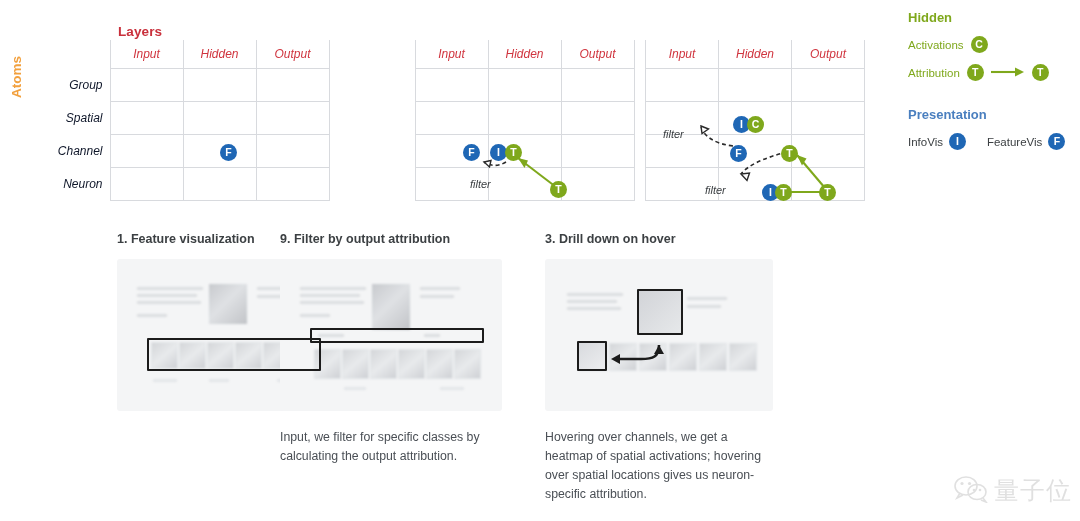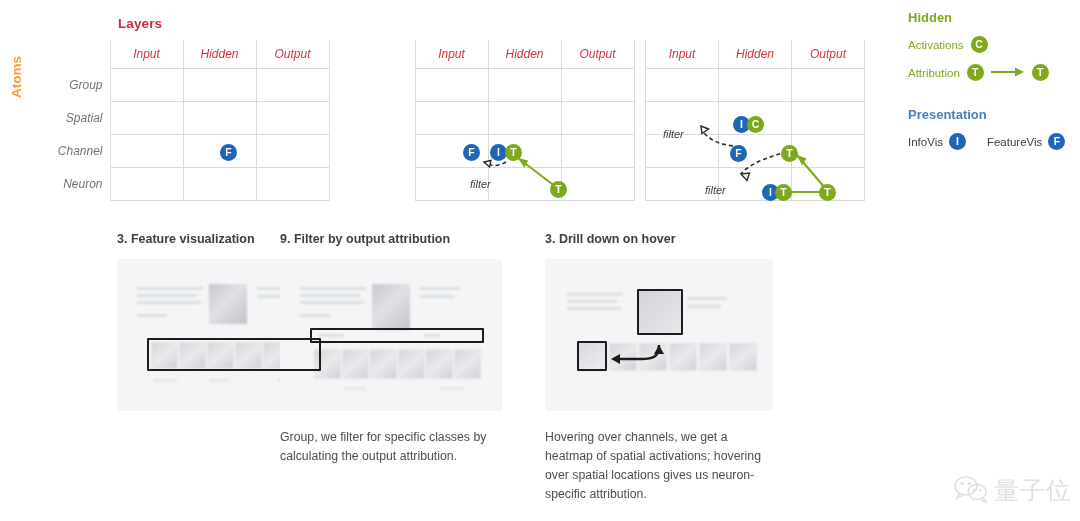--- a/index.html
+++ b/index.html
@@ -18,21 +18,21 @@
 
   
   .top-section {
     position: absolute;
     left: 0; top: 0;
     width: 1080px; height: 222px;
   }
 
   .layers-title {
     position: absolute;
-    left: 118px; top: 16px;
+    left: 118px; top: 24px;
     font-size: 13.5px;
     font-weight: bold;
     color: #c9303c;
     letter-spacing: .1px;
   }
 
   .atoms-title {
     position: absolute;
     left: 9px; top: 98px;
     font-size: 13.5px;
@@ -63,21 +63,21 @@
   .mtx-corner {
     width: 70px; height: 28px;
     border: none;
   }
   .mtx-rowlabel {
     width: 70px; height: 33px;
     text-align: right;
     padding-right: 7px !important;
     font-style: italic;
     font-size: 12px;
-    color: #737373;
+    color: #0f172a;
     border: none;
     white-space: nowrap;
   }
   .mtx-colhead {
     width: 73px; height: 28px;
     text-align: center;
     font-style: italic;
     font-size: 12px;
     font-weight: normal;
     color: #d0353f;
@@ -457,21 +457,21 @@
           <span class="legend-badge blue">F</span>
         </span>
       </div>
     </div>
   </div>
 </div>
 
 <div class="steps">
 
   <div class="step s1">
-    <div class="step-title">3. Feature visualization</div>
+    <div class="step-title">1. Feature visualization</div>
     <div class="thumb">
       <div class="mock">
         <div class="txtline" style="left:20px; top:28px; width:66px;"></div>
         <div class="txtline" style="left:20px; top:35px; width:60px;"></div>
         <div class="txtline" style="left:20px; top:42px; width:64px;"></div>
         <div class="txtline" style="left:20px; top:55px; width:30px;"></div>
         <div class="imgbox" style="left:92px; top:25px; width:38px; height:40px;"></div>
         <div class="txtline" style="left:140px; top:28px; width:40px;"></div>
         <div class="txtline" style="left:140px; top:36px; width:34px;"></div>
         <div class="tile" style="left:34px; top:83px; width:25px; height:25px;"></div>
@@ -505,21 +505,21 @@
         <div class="tile" style="left:62px; top:90px; width:25px; height:28px;"></div>
         <div class="tile" style="left:90px; top:90px; width:25px; height:28px;"></div>
         <div class="tile" style="left:118px; top:90px; width:25px; height:28px;"></div>
         <div class="tile" style="left:146px; top:90px; width:25px; height:28px;"></div>
         <div class="tile" style="left:174px; top:90px; width:25px; height:28px;"></div>
         <div class="botline" style="left:64px; top:128px; width:22px;"></div>
         <div class="botline" style="left:160px; top:128px; width:24px;"></div>
       </div>
       <div class="hl-box" style="left:30px; top:69px; width:174px; height:15px;"></div>
     </div>
-    <div class="caption"><span>Group, we filter for specific classes by calculating the output attribution.</span><span class="mono"></span><span></span></div>
+    <div class="caption"><span>Input, we filter for specific classes by calculating the output attribution.</span><span class="mono"></span><span></span></div>
   </div>
 
   <div class="step s3">
     <div class="step-title">3. Drill down on hover</div>
     <div class="thumb">
       <div class="mock">
         <div class="txtline" style="left:22px; top:34px; width:56px;"></div>
         <div class="txtline" style="left:22px; top:41px; width:50px;"></div>
         <div class="txtline" style="left:22px; top:48px; width:54px;"></div>
         <div class="txtline" style="left:142px; top:38px; width:40px;"></div>

